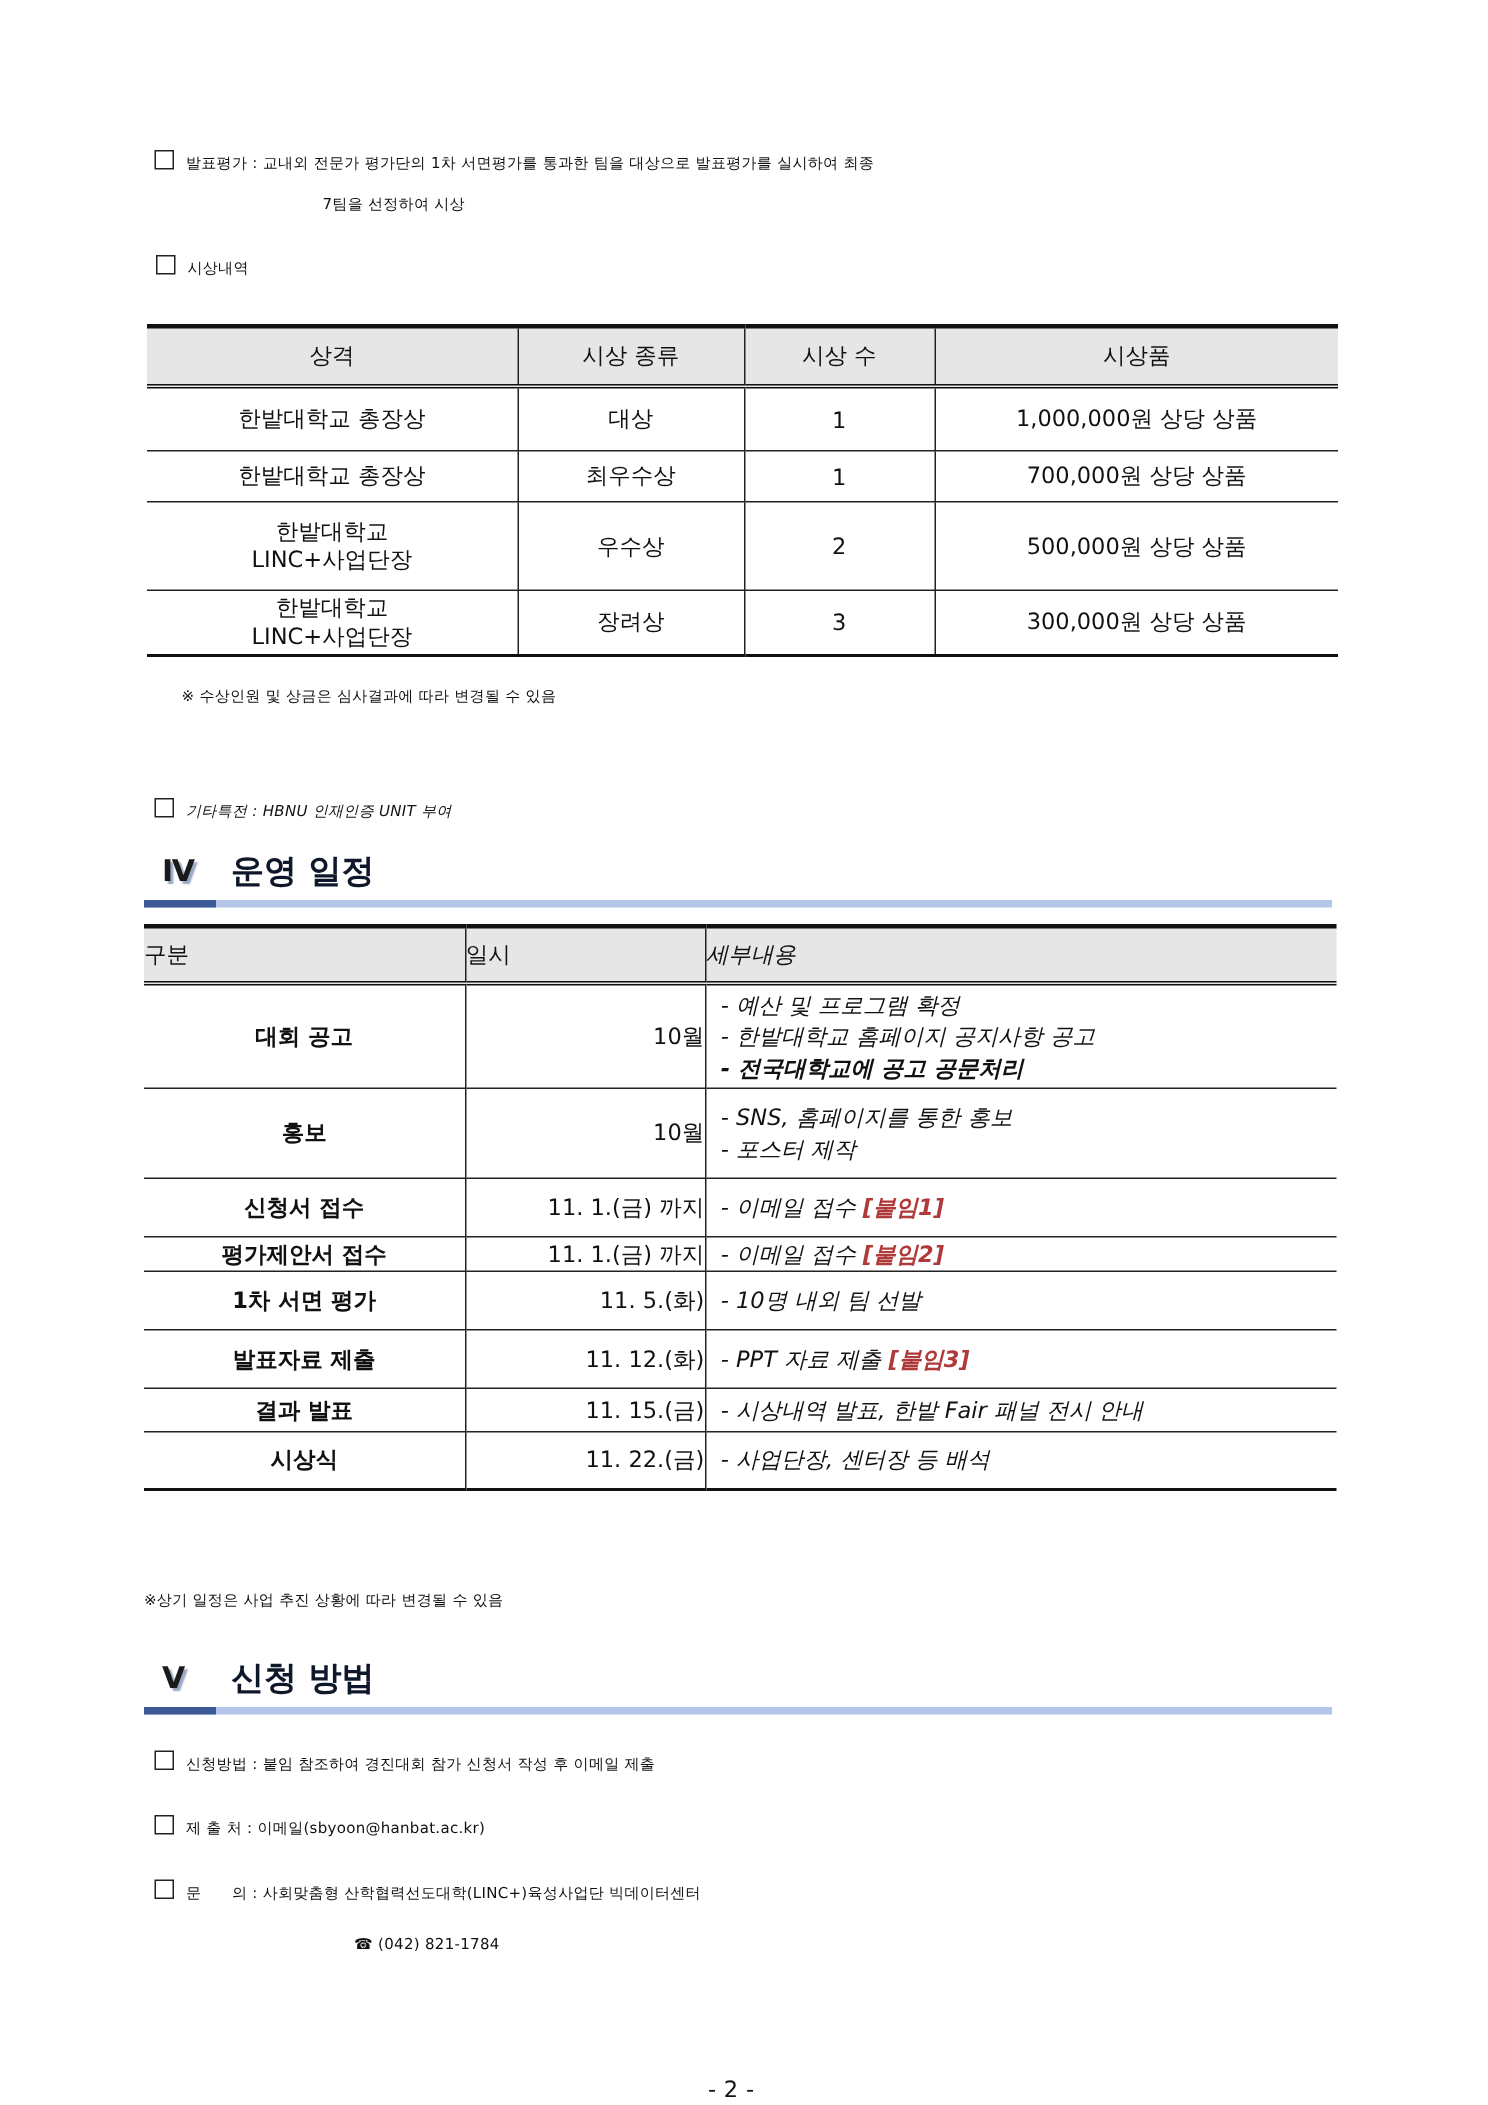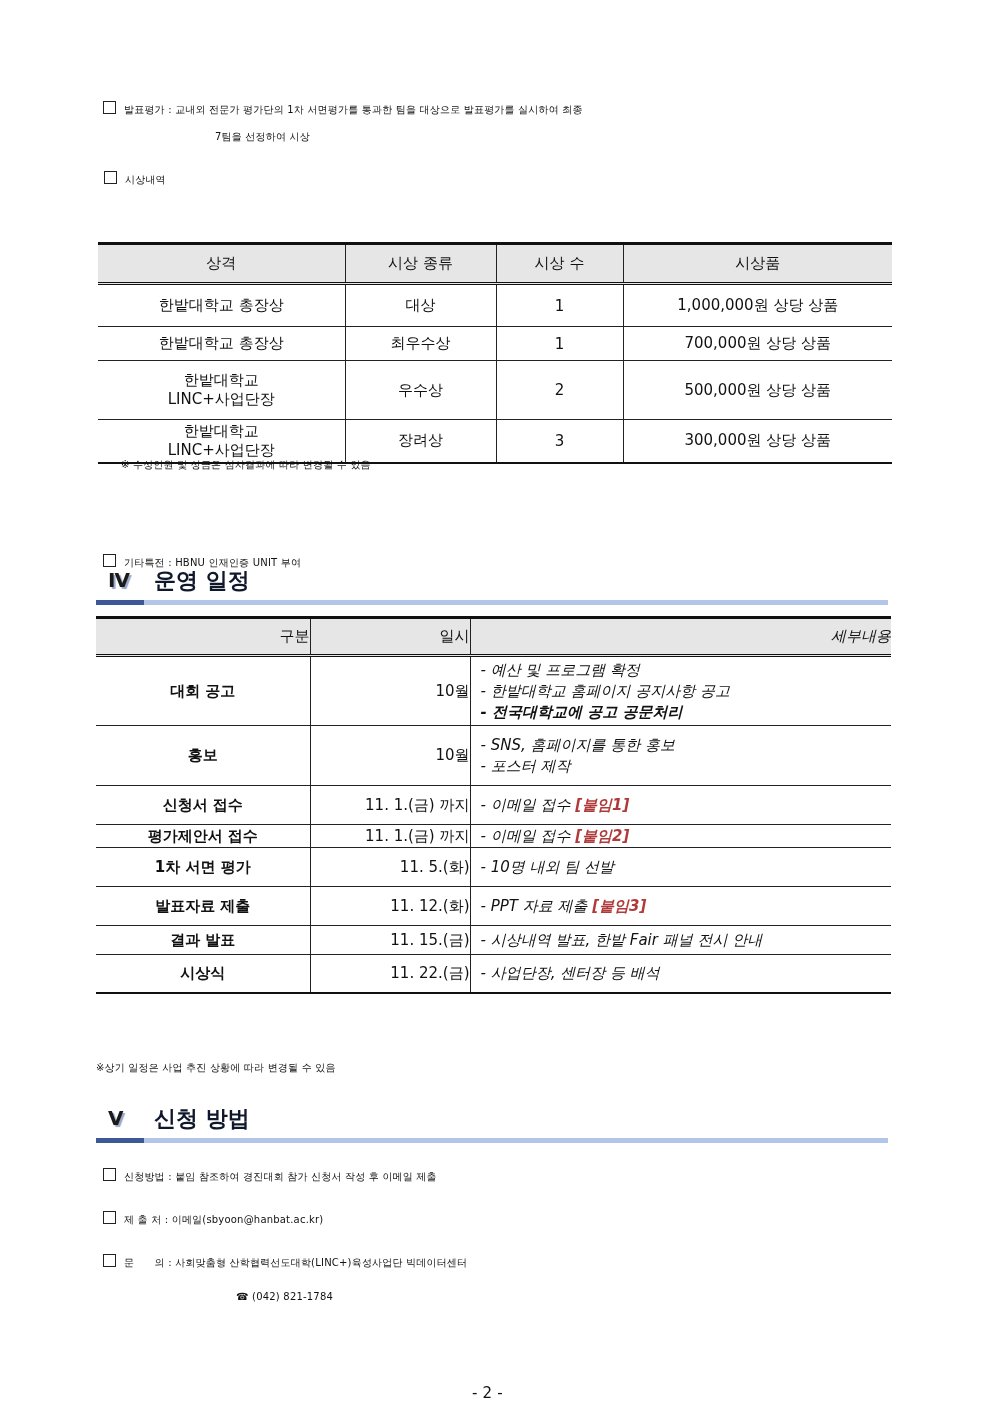--- a/index.html
+++ b/index.html
@@ -1,31 +1,31 @@
 <!DOCTYPE html>
 <html><head>
 <meta charset="utf-8">
 <style>
   html,body{margin:0;padding:0;background:#fff;}
   body{width:992px;height:1403px;position:relative;font-family:"DejaVu Sans","Liberation Sans",sans-serif;color:#111;overflow:hidden;}
   .abs{position:absolute;}
   .line{font-size:10px;line-height:20px;white-space:nowrap;letter-spacing:0.2px;}
   .box{display:inline-block;width:11px;height:11px;border:1px solid #222;margin-right:8px;vertical-align:-1px;}
   table{border-collapse:collapse;font-size:15px;}
-  .t1{position:absolute;left:98px;top:216px;width:794px;margin-top:26px;}
+  .t1{position:absolute;left:98px;top:216px;width:794px;}
   .t1 th,.t1 td{border:1px solid #222;text-align:center;padding:0;}
   .t1 thead tr{background:#e6e6e6;height:40px;}
   .t1 thead th{font-weight:normal;border-top:3px solid #111;border-bottom:3px double #111;}
   .t1 tbody tr:last-child td{border-bottom:2px solid #111;}
   .t1 th:first-child,.t1 td:first-child{border-left:none;}
   .t1 th:last-child,.t1 td:last-child{border-right:none;}
   .t2{position:absolute;left:96px;top:616px;width:795px;}
   .t2 th,.t2 td{border:1px solid #222;padding:0;}
   .t2 thead tr{background:#e6e6e6;height:38px;}
-  .t2 thead th{font-weight:normal;border-top:3px solid #111;border-bottom:3px double #111;text-align:right;}
+  .t2 thead th{font-weight:normal;border-top:3px solid #111;border-bottom:3px double #111;text-align:left;}
   .t2 td.c1{text-align:center;font-weight:bold;}
   .t2 td.c2{text-align:right;}
   .t2 td.c3{text-align:left;padding-left:10px;line-height:21px;}
   .t2 th:first-child,.t2 td:first-child{border-left:none;}
   .t2 th:last-child,.t2 td:last-child{border-right:none;font-style:italic;}
   .t2 tbody tr:last-child td{border-bottom:2px solid #111;}
   .ref{color:#b03a3a;font-weight:bold;}
   .sec{position:absolute;left:96px;width:792px;}
   .sec .num{position:absolute;left:12px;top:0;font-size:20px;font-weight:bold;color:#1a1a1a;text-shadow:2px 2px 1px #9aa8c8;}
   .sec .title{position:absolute;left:58px;top:-2px;font-size:22px;font-weight:bold;color:#0f172a;}
@@ -89,21 +89,21 @@
         </td>
       <td>장려상</td>
       <td>3</td>
       <td>300,000원 상당 상품</td>
     </tr>
   </tbody>
 </table>
 
 <div class="abs line" style="left:121px;top:455px;">※ 수상인원 및 상금은 심사결과에 따라 변경될 수 있음</div>
 
-<div class="abs line" style="left:103px;top:553px;">
+<div class="abs line" style="left:103px;top:532px;font-style:italic;">
   <span class="box"></span><span>기타특전</span> : <span>HBNU 인재인증 UNIT 부여</span>
 </div>
 
 <div class="sec" style="top:568px;">
   <span class="num">Ⅳ</span>
   <span class="title">운영 일정</span>
   <div class="bar">
       <div class="acc"></div>
     </div>
 </div>

